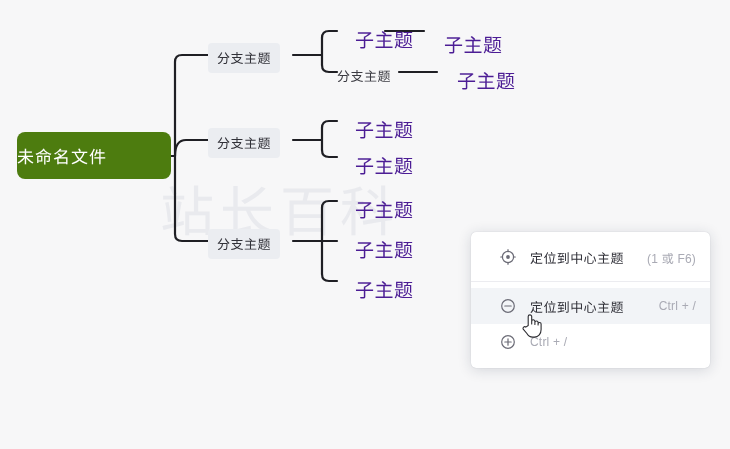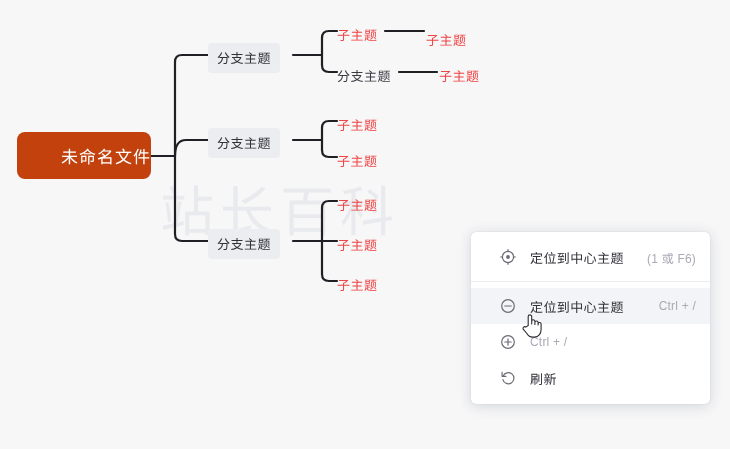--- a/index.html
+++ b/index.html
@@ -52,50 +52,51 @@
   .node {
     position: absolute;
     z-index: 2;
     white-space: nowrap;
     box-sizing: border-box;
   }
 
   .node-root {
     left: 17px;
     top: 132px;
-    width: 134px;
+    width: 154px;
     height: 47px;
-    background: #c2410c;
+    background: #4d7c0f;
     border-radius: 8px;
     color: #ffffff;
     font-size: 17px;
     letter-spacing: 1px;
     display: flex;
     align-items: center;
-    justify-content: flex-end;
+    justify-content: flex-start;
   }
 
   .node-branch {
     background: #ebedf1;
     border-radius: 4px;
     color: #313138;
     font-size: 13px;
     letter-spacing: .5px;
     padding: 5px 9px 6px 9px;
     display: flex;
     align-items: center;
     justify-content: center;
   }
 
   .node-leaf {
-    color: #ef4444;
-    font-size: 13px;
+    color: #4c1d95;
+    font-size: 19px;
     letter-spacing: .5px;
     padding: 3px 2px;
     background: transparent;
+    margin-left: 18px;
   }
 
   .node-sub-branch {
     color: #3b3b42;
     font-size: 13px;
     letter-spacing: .5px;
     padding: 3px 2px;
     background: transparent;
   }
 
@@ -279,30 +280,20 @@
     <div class="menu-item">
       <span class="menu-icon">
         <svg width="16" height="16" viewBox="0 0 16 16" fill="none" stroke="currentColor" stroke-width="1.2">
           <circle cx="8" cy="8" r="6.3"></circle>
           <path d="M4.8 8 H11.2 M8 4.8 V11.2" stroke-linecap="round"></path>
         </svg>
       </span>
       <span class="menu-shortcut">Ctrl + /</span>
     </div>
 
-    <div class="menu-item">
-      <span class="menu-icon">
-        <svg width="16" height="16" viewBox="0 0 16 16" fill="none" stroke="currentColor" stroke-width="1.2">
-          <path d="M3.1 6.2 A5.6 5.6 0 1 1 2.9 9.6" stroke-linecap="round"></path>
-          <path d="M2.1 2.4 V6.3 H6.0" stroke-linecap="round" stroke-linejoin="round"></path>
-        </svg>
-      </span>
-      <span class="menu-label">刷新</span>
-      <span class="menu-shortcut"></span>
-    </div>
 
   </div>
 
   <svg class="cursor-hand" viewBox="0 0 22 26" xmlns="http://www.w3.org/2000/svg">
     <path d="M7.2 12.5 V3.6 a1.75 1.75 0 0 1 3.5 0 V11 V8.4 a1.6 1.6 0 0 1 3.2 0 V11.4 V9.6 a1.6 1.6 0 0 1 3.2 0 V12 V11 a1.5 1.5 0 0 1 3 0 v5.6 c0 4.2 -2.6 7.5 -6.6 7.5 h-1.9 c-3.1 0 -4.4 -1.4 -5.7 -3.6 L2.2 16.2 a1.7 1.7 0 0 1 2.6 -2.1 z" fill="#ffffff" stroke="#2b2b30" stroke-width="1.1" stroke-linejoin="round"></path>
   </svg>
 
 </div>
 
 </body></html>

